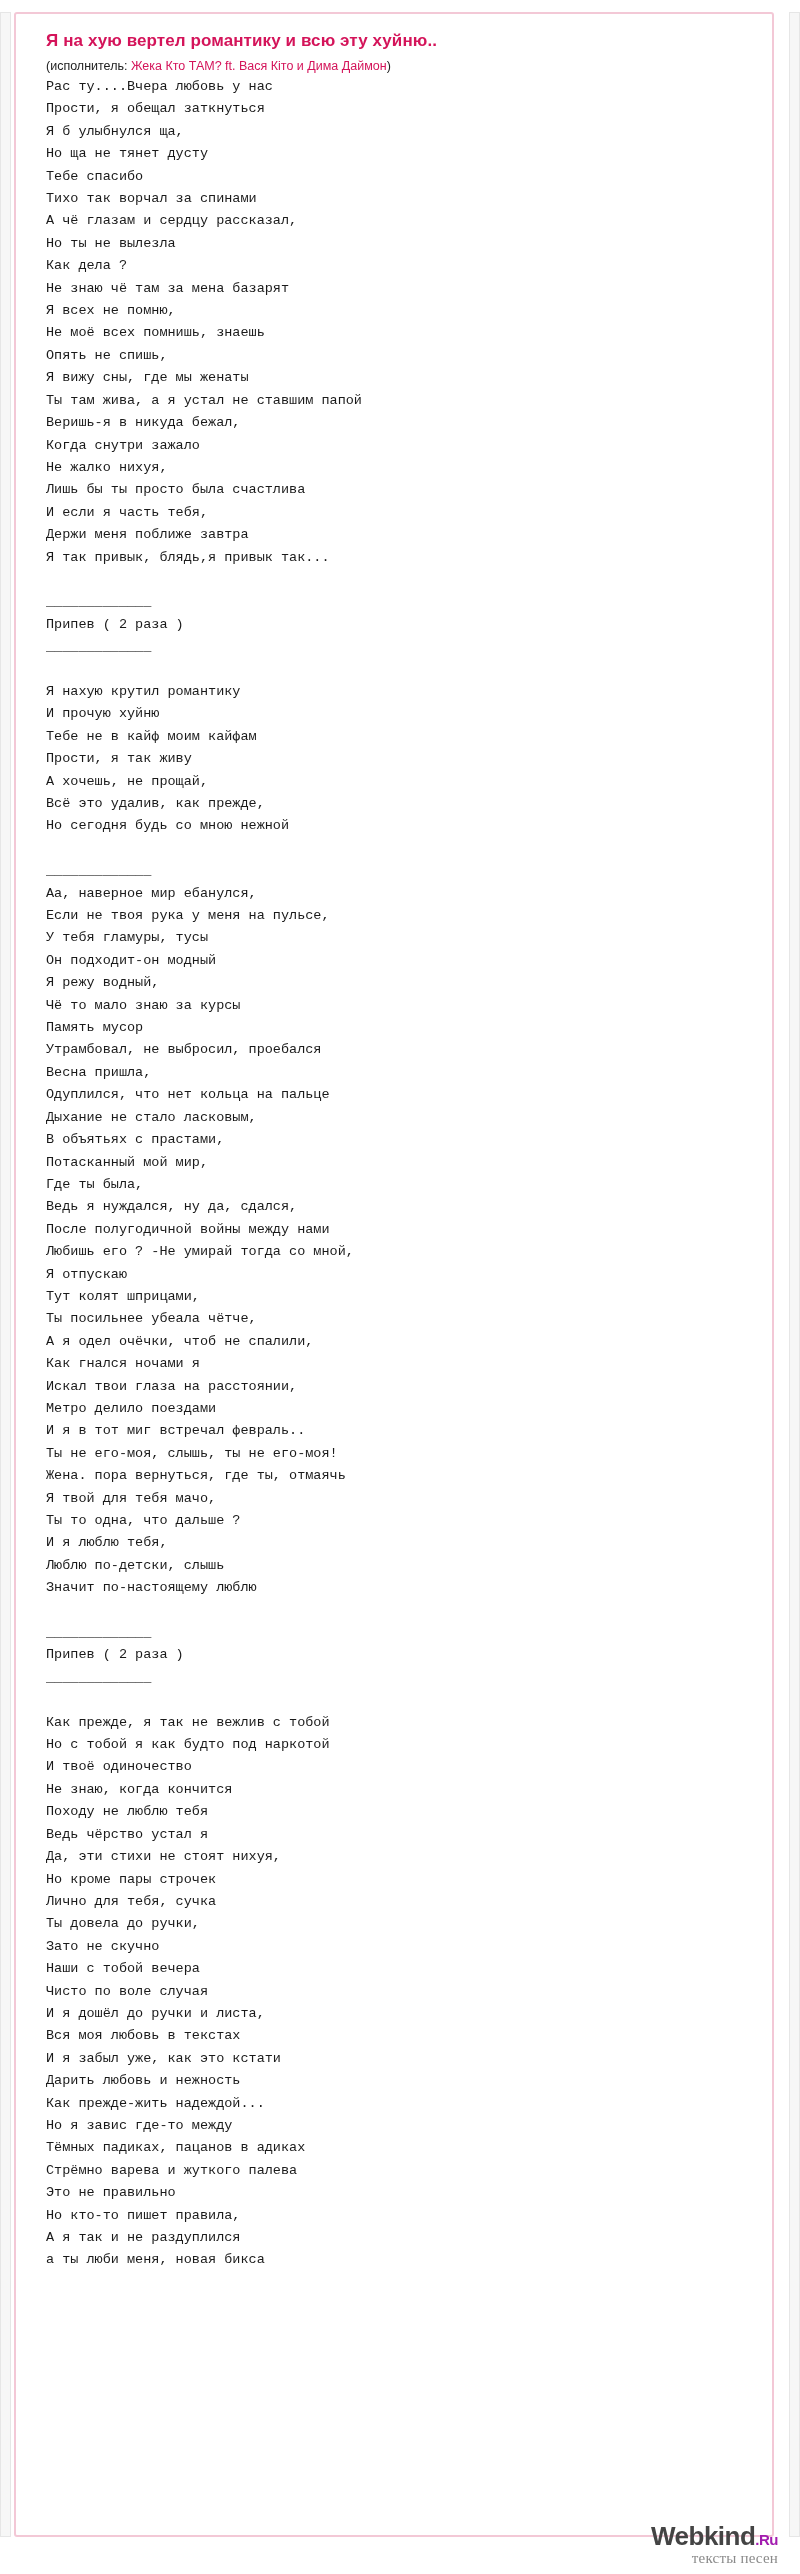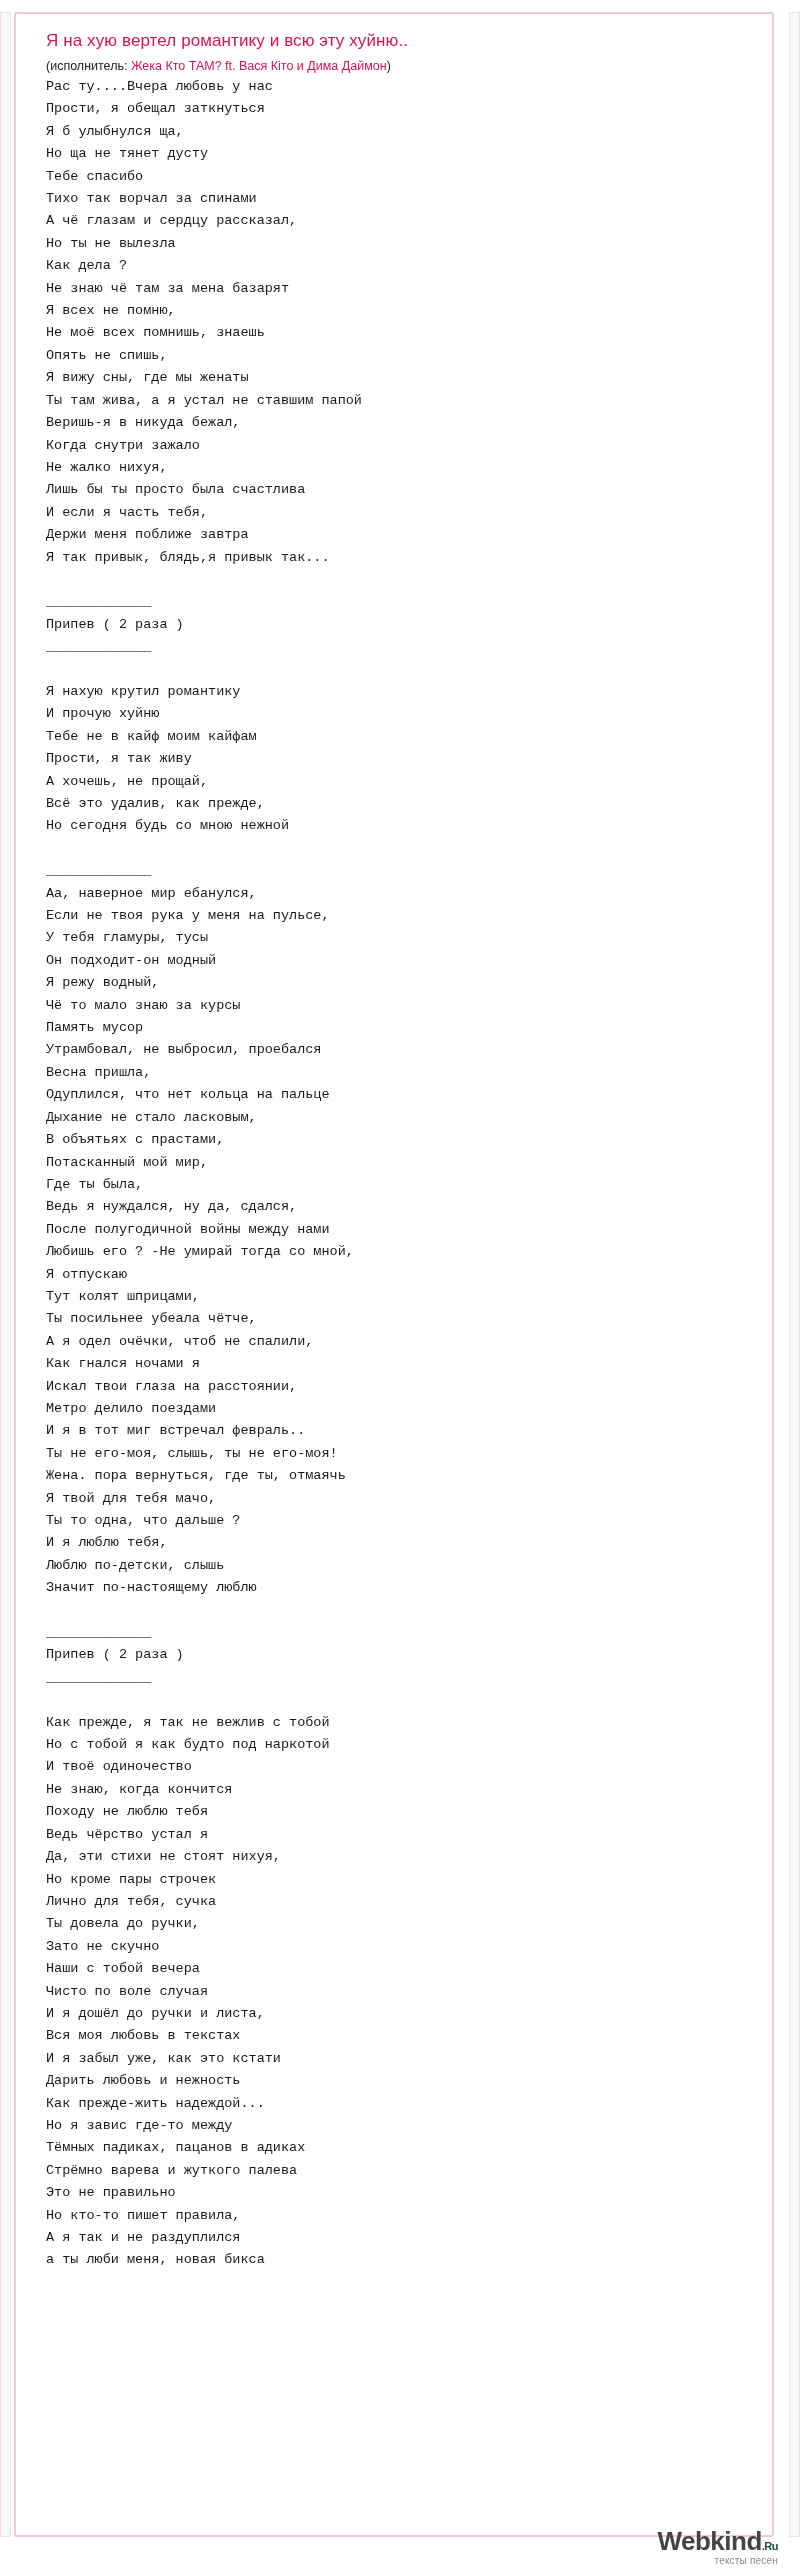--- a/index.html
+++ b/index.html
@@ -36,21 +36,21 @@
   .frame-inner {
     position: absolute;
     left: 30px;
     top: 16px;
     right: 30px;
     bottom: 10px;
   }
   .song-title {
     color: #d4145a;
     font-size: 17px;
-    font-weight: normal;
+    font-weight: bold;
     margin: 0 0 6px 0;
     line-height: 22px;
     letter-spacing: 0.1px;
   }
   .performer-line {
     font-size: 12.5px;
     color: #222222;
     margin-bottom: 2px;
     line-height: 16px;
   }
@@ -85,29 +85,30 @@
     text-align: right;
     line-height: 1;
   }
   .brand {
     font-size: 26px;
     font-weight: bold;
     color: #444444;
     letter-spacing: -0.5px;
   }
   .brand .ru {
-    color: #14532d;
-    font-size: 11px;
+    color: #a21caf;
+    font-size: 15px;
     font-weight: bold;
   }
   .brand-sub {
-    font-size: 10px;
+    font-size: 15px;
     color: #8a8a8a;
     margin-top: 2px;
     letter-spacing: 0.2px;
+    font-family: Liberation Serif, serif;
   }
 </style>
 </head>
 <body>
 
 <div class="page">
 
   <div class="edge-left"></div>
   <div class="edge-right"></div>
 

